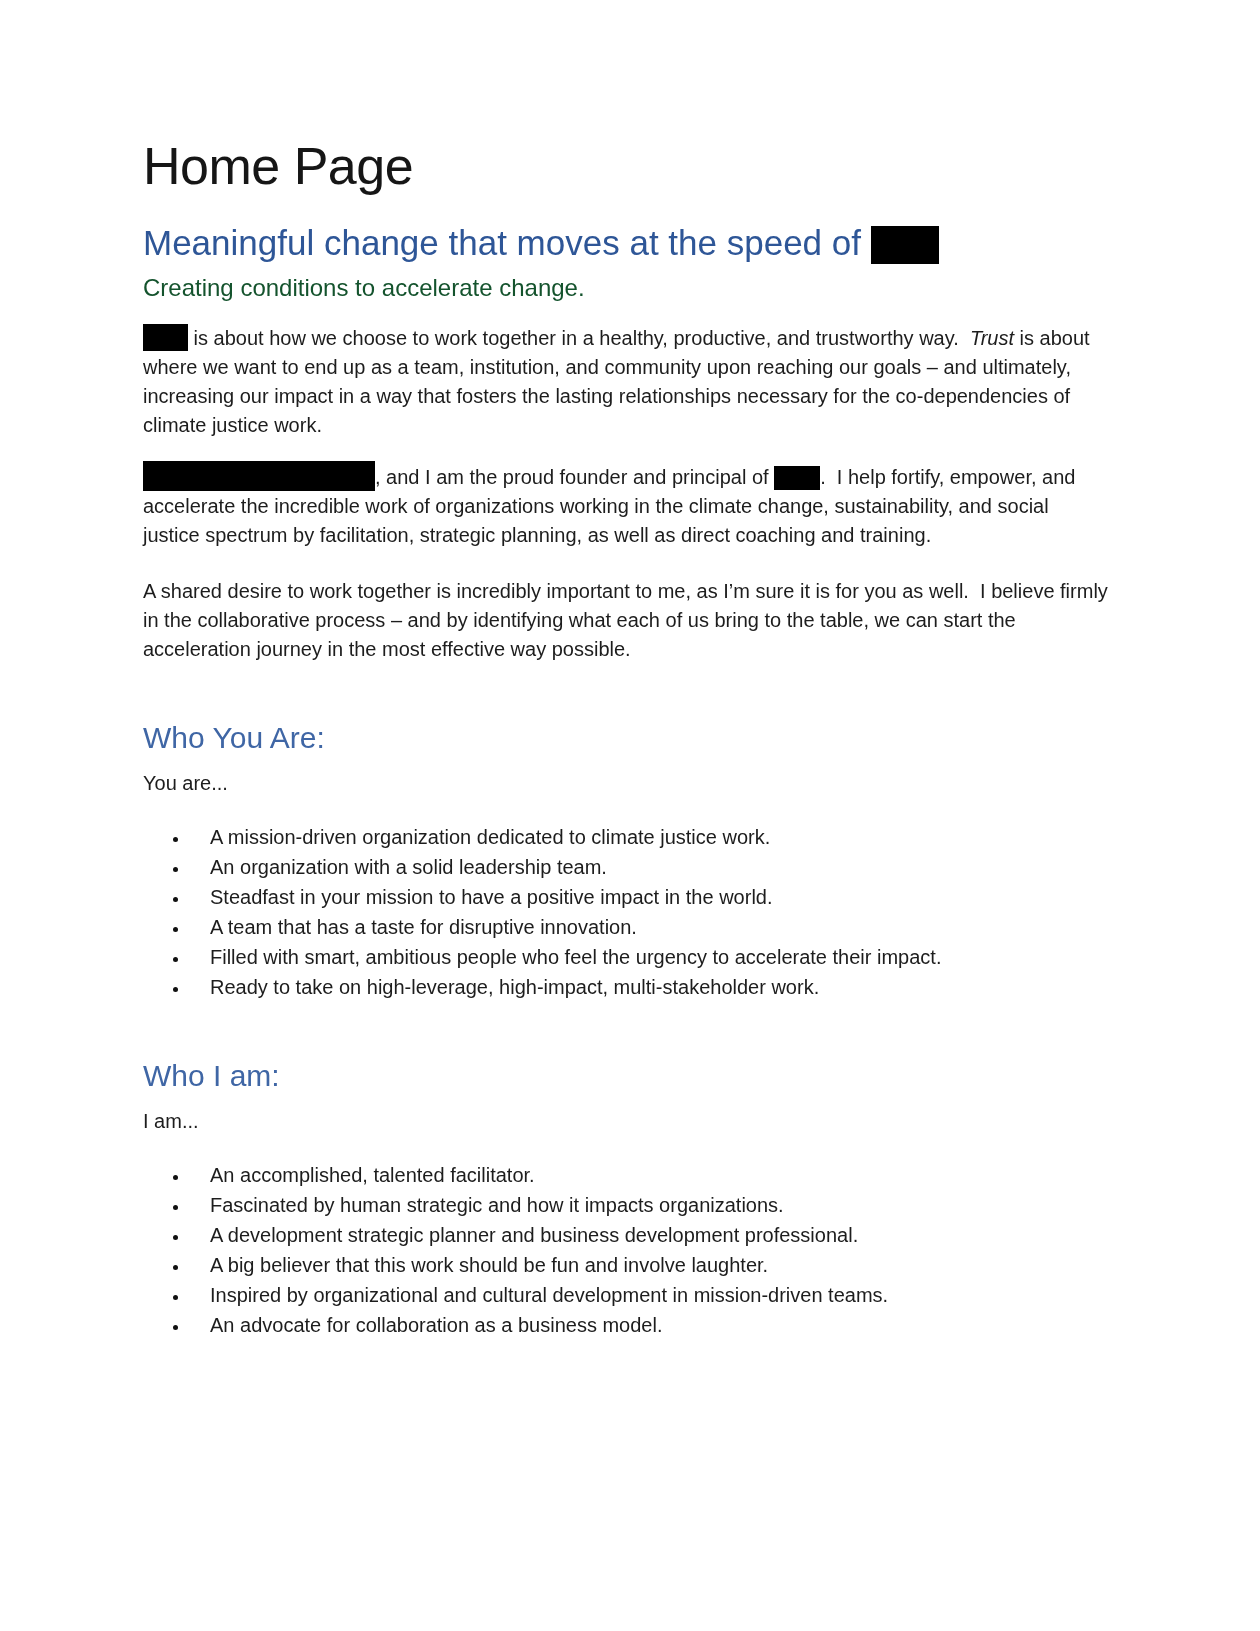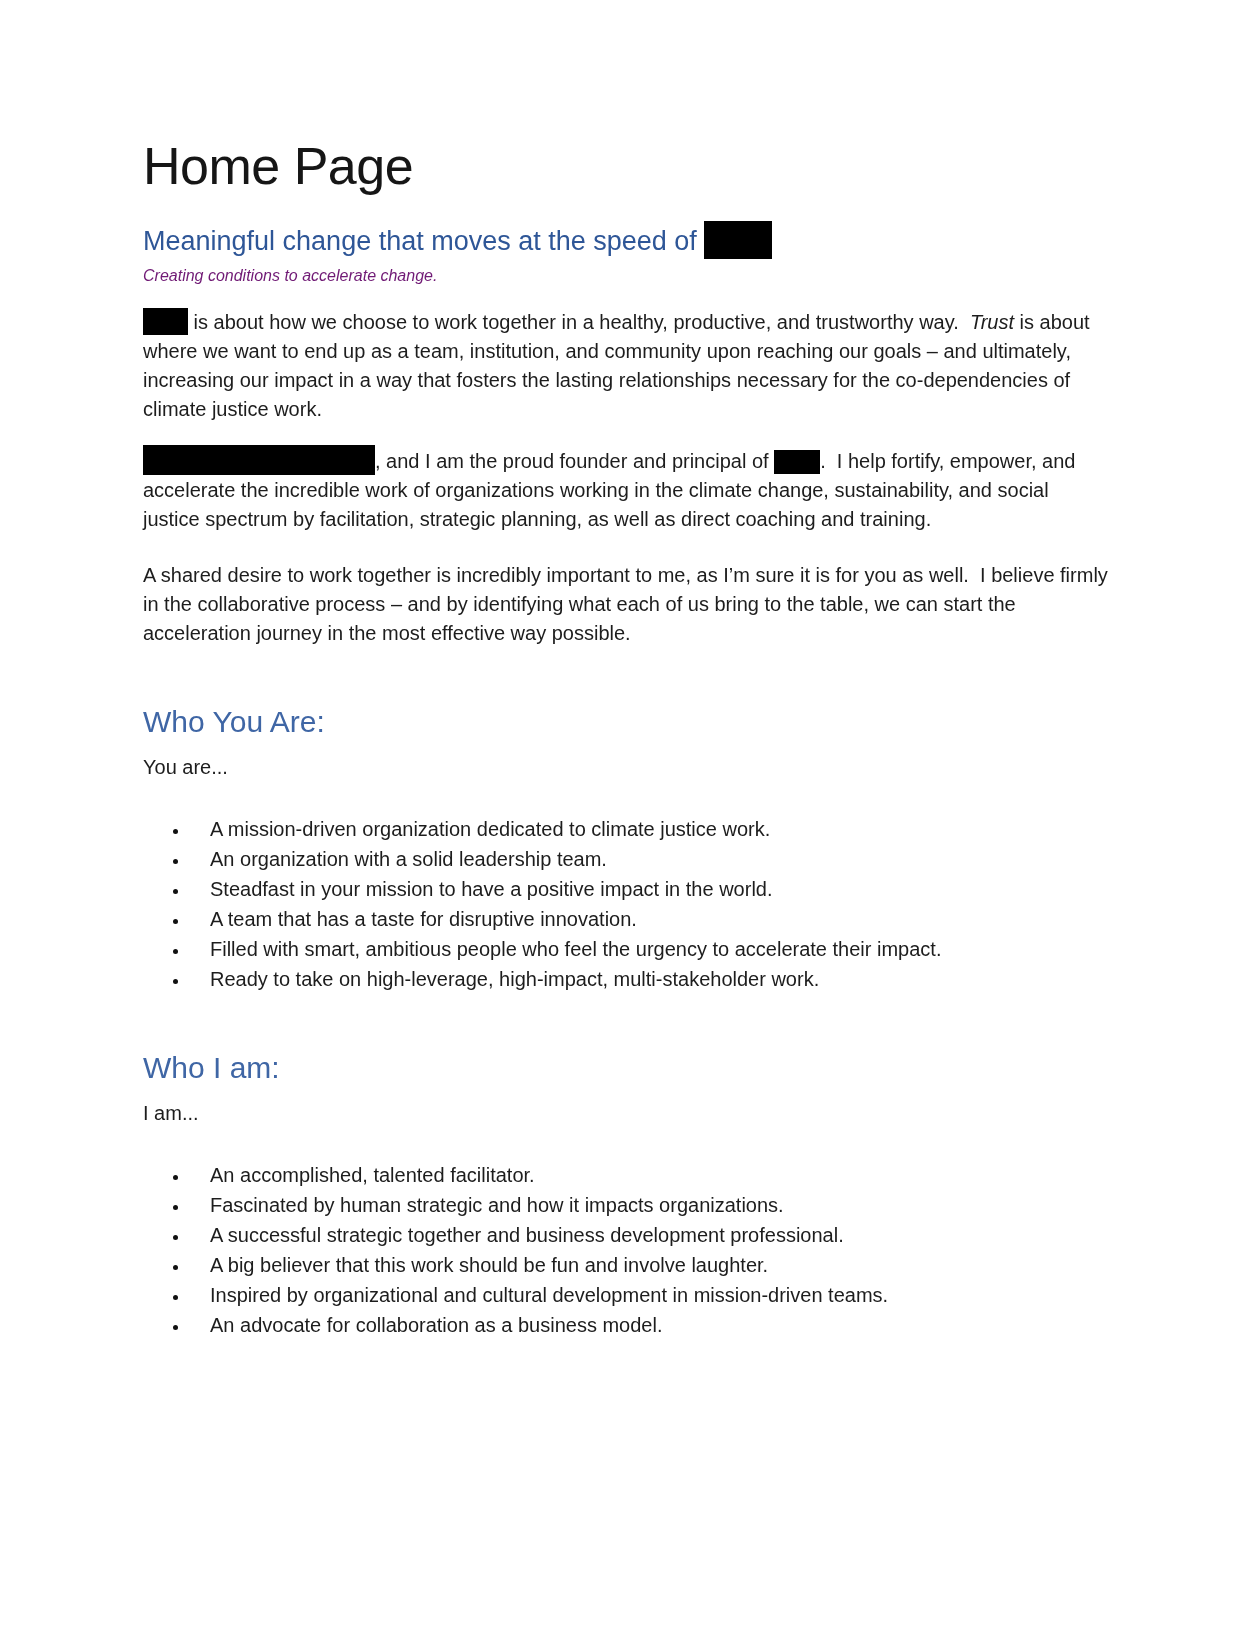--- a/index.html
+++ b/index.html
@@ -23,30 +23,29 @@
   }
   .title {
     font-size: 52px;
     font-weight: 400;
     letter-spacing: -0.5px;
     line-height: 1.18;
     color: #161616;
     margin: 0 0 24px 0;
   }
   .h2 {
-    font-size: 27px;
+    font-size: 35px;
     font-weight: 400;
     color: #2e5697;
     line-height: 1.25;
     margin: 0 0 7px 0;
   }
   .subtitle {
-    font-size: 16px;
-    font-style: italic;
-    color: #701a75;
+    font-size: 24px;
+    color: #14532d;
     line-height: 1.3;
     margin: 0 0 21px 0;
   }
   p {
     font-size: 20px;
     line-height: 29px;
     margin: 0 0 21px 0;
   }
   .h1 {
     font-size: 30px;
@@ -58,21 +57,21 @@
   .h1.quote {
     margin: 28px 0 0 0;
   }
   p.after-quote {
     margin-top: 27px;
   }
   p.lead {
     margin-bottom: 6px;
   }
   ul {
-    margin: 32px 0 24px 0;
+    margin: 24px 0 24px 0;
     padding: 0 0 0 46px;
     list-style: disc;
   }
   li {
     font-size: 20px;
     line-height: 30px;
     padding-left: 21px;
   }
   li::marker {
     font-size: 15px;
@@ -105,19 +104,19 @@
         <li>Steadfast in your mission to have a positive impact in the world.</li>
         <li>A team that has a taste for disruptive innovation.</li>
         <li>Filled with smart, ambitious people who feel the urgency to accelerate their impact.</li>
         <li>Ready to take on high-leverage, high-impact, multi-stakeholder work.</li>
       </ul>
       <div class="h1">Who I am:</div>
       <p class="lead">I am...</p>
       <ul>
         <li>An accomplished, talented facilitator.</li>
         <li>Fascinated by human strategic and how it impacts organizations.</li>
-        <li>A successful strategic together and business development professional.</li>
+        <li>A development strategic planner and business development professional.</li>
         <li>A big believer that this work should be fun and involve laughter.</li>
         <li>Inspired by organizational and cultural development in mission-driven teams.</li>
         <li>An advocate for collaboration as a business model.</li>
       </ul>
     </div>
 </div>
 
 </body></html>

